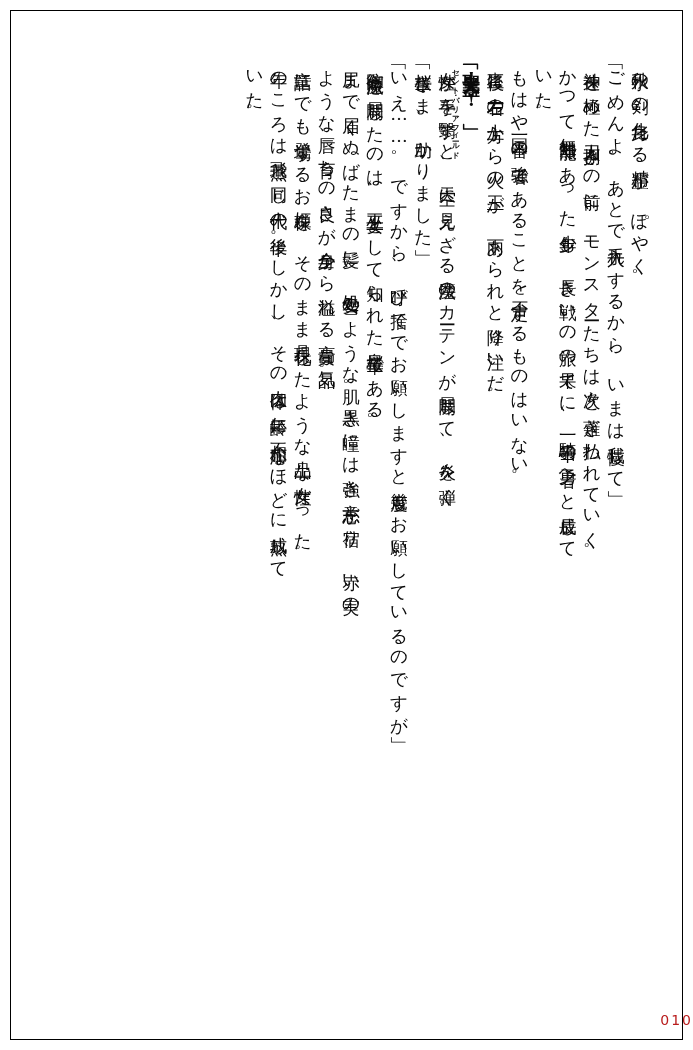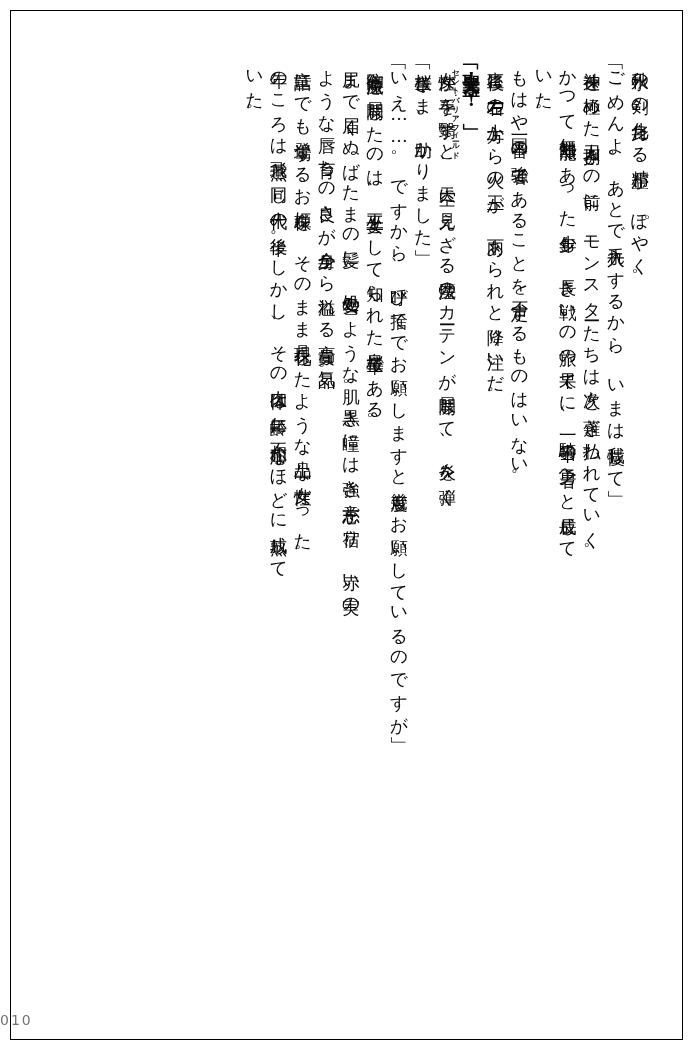--- a/index.html
+++ b/index.html
@@ -67,24 +67,24 @@
     top: 6px;
     color: #0a0a0a;
     white-space: nowrap;
     line-height: 1;
   }
   .folio {
     position: absolute;
     left: 0;
     right: 0;
     bottom: 22px;
-    text-align: left;
+    text-align: right;
     font-size: 14px;
     letter-spacing: 2px;
-    color: #737373;
+    color: #b91c1c;
     font-family: "DejaVu Sans", "Liberation Sans", sans-serif;
   }
 </style>
 </head>
 <body>
 
 <div class="page">
   <div class="page-border"></div>
 
   <div class="text-body">

